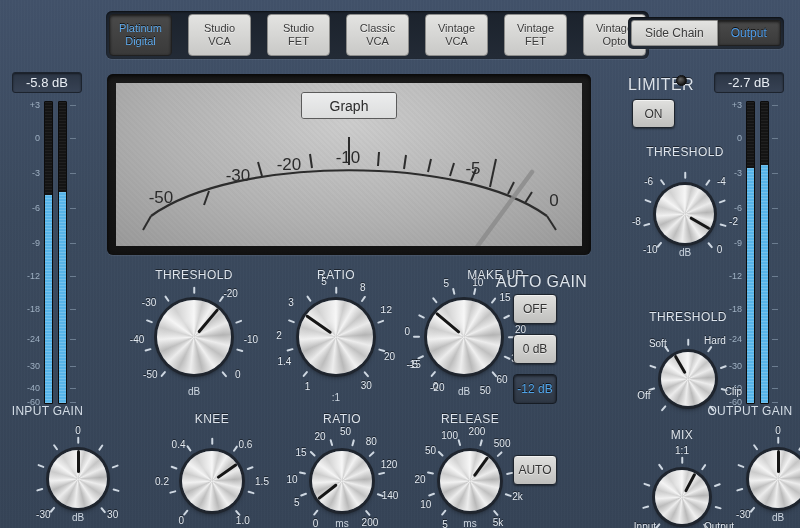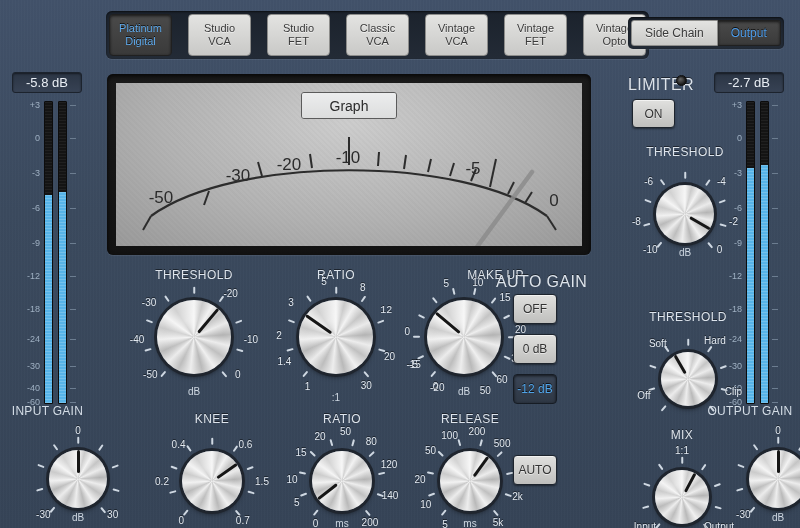--- a/index.html
+++ b/index.html
@@ -518,21 +518,21 @@
           <div class="knob" title="KNEE: 0.68 " style="height: 60px; width: 60px; left: 30px; top: 25px;"></div>
           <div class="pointer" style="left: 60px; top: 55px; transform: rotate(-35deg);">
             <i style="width: 24px; margin-left: 6px; margin-top: -1px;"></i>
           </div>
           <div class="knob-scale">
             <span style="left: 29.2169px; top: 94.4005px;">0</span>
             <span style="left: 10px; top: 55px;">0.2</span>
             <span style="left: 26.5435px; top: 17.8428px;">0.4</span>
             <span style="left: 93.4565px; top: 17.8428px;">0.6</span>
             <span style="left: 110px; top: 55px;">1.5</span>
-            <span style="left: 90.7831px; top: 94.4005px;">0.7</span>
+            <span style="left: 90.7831px; top: 94.4005px;">1.0</span>
           </div>
         </div>
       </div>
       <div class="knob-group" style="left: 282px; top: 412px; width: 120px;">
         <div class="knob-title">RATIO</div>
         <div class="knob-wrap" style="width: 120px; height: 110px; position: relative;">
           <div class="tickmarks">
             <i style="width: 7px; transform: rotate(-230deg) translateX(37px); left: 60px; top: 55px;"></i>
             <i style="width: 7px; transform: rotate(-198.889deg) translateX(37px); left: 60px; top: 55px;"></i>
             <i style="width: 7px; transform: rotate(-167.778deg) translateX(37px); left: 60px; top: 55px;"></i>

